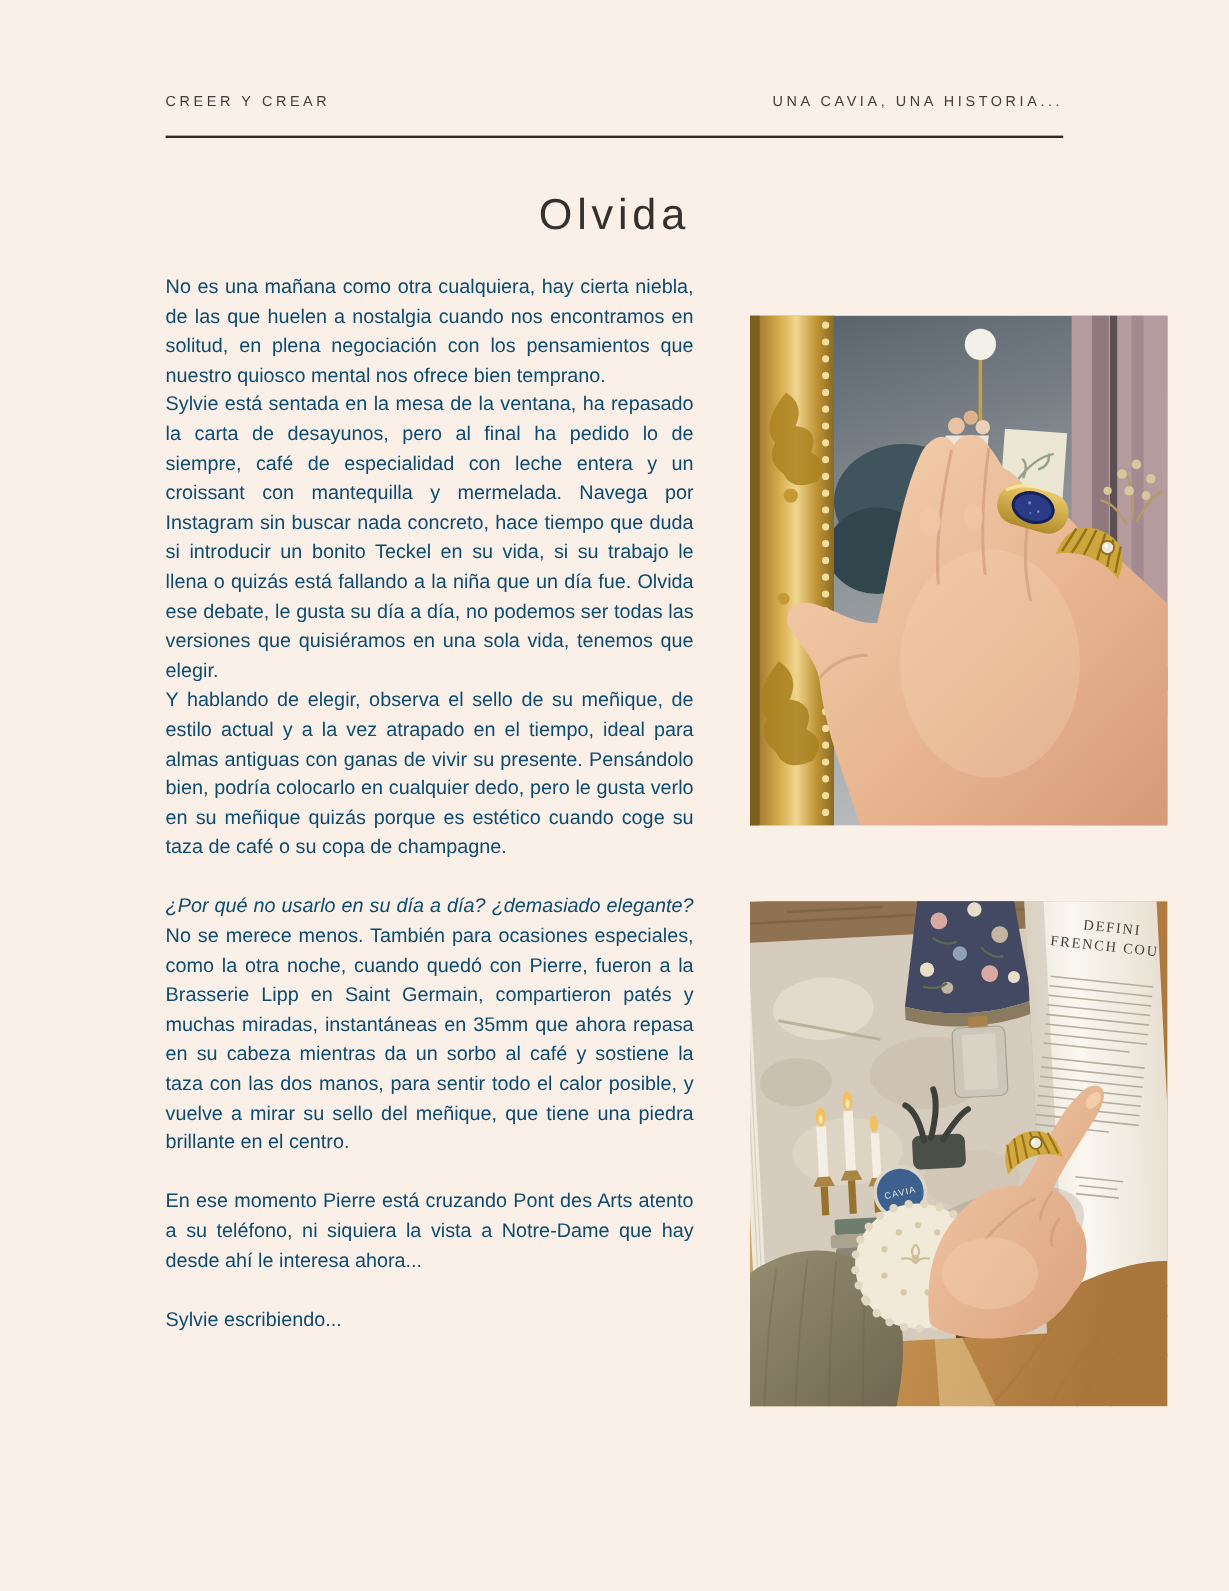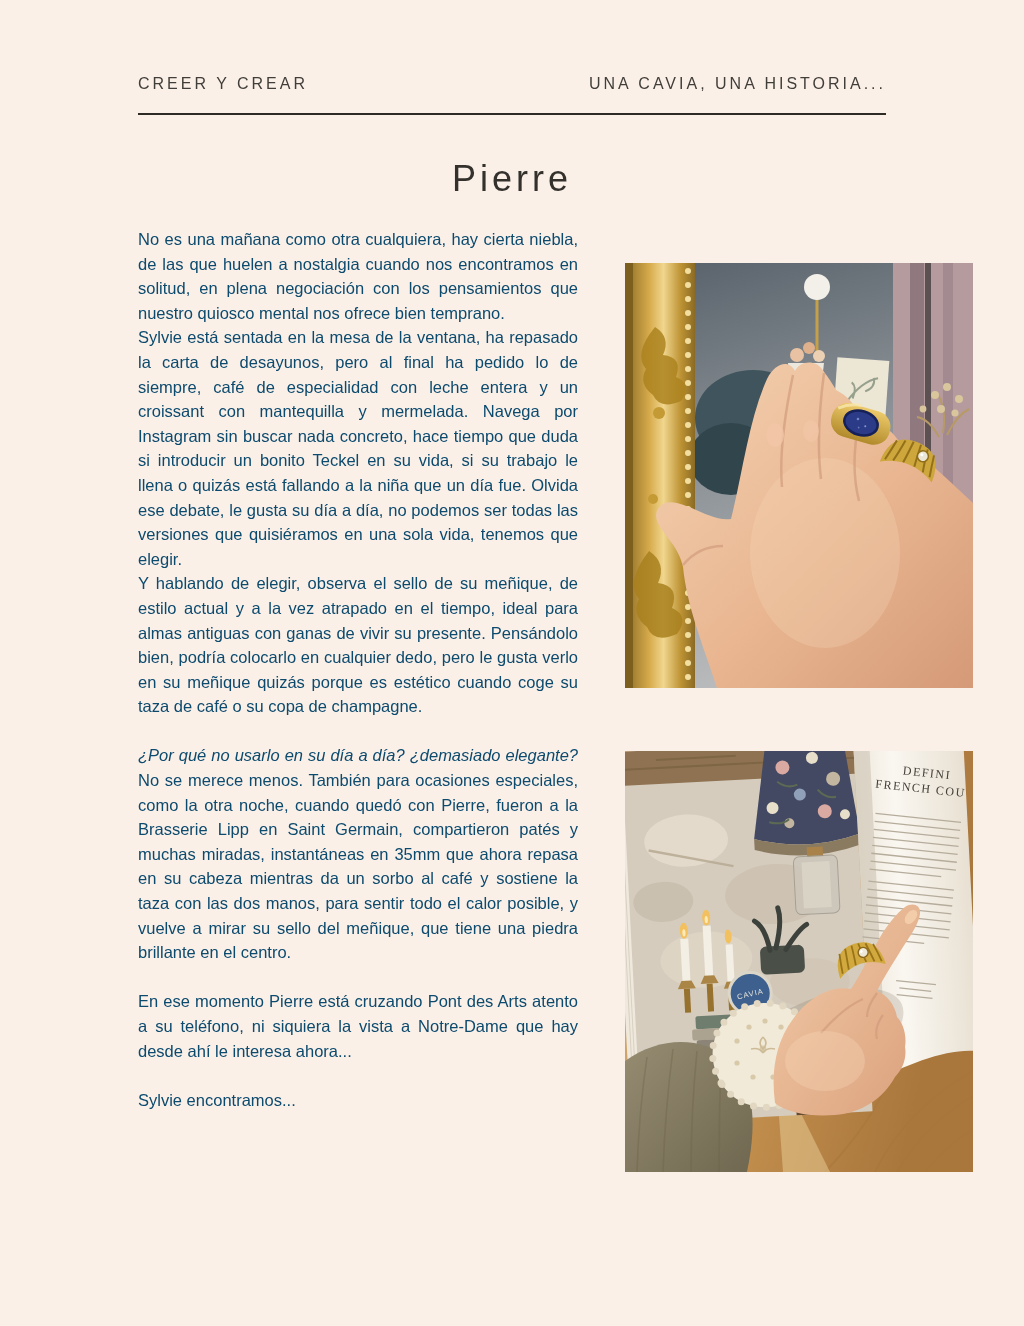--- a/index.html
+++ b/index.html
@@ -7,21 +7,21 @@
     width:1024px;height:1326px;
     background:#fbf0e8;
     font-family:"Liberation Sans", sans-serif;
     -webkit-font-smoothing:antialiased;
   }
   .page{position:relative;width:1024px;height:1326px;overflow:hidden;}
 
   .header-wrap{margin-left:138px;width:748px;padding-top:76px;}
   .header-row{display:flex;justify-content:space-between;align-items:baseline;}
   .header-label{
-    font-size:16px;letter-spacing:3px;color:#413e39;line-height:16px;
+    font-size:12px;letter-spacing:3px;color:#413e39;line-height:16px;
   }
   .header-rule{margin-top:21px;border-bottom:2px solid #2e2b27;height:0;}
 
   .page-title{
     margin:44px 0 0 138px;width:748px;text-align:center;
     font-size:36px;font-weight:400;letter-spacing:4px;color:#34312d;
     line-height:40px;
   }
 
   .content{display:flex;margin-left:138px;margin-top:28px;}
@@ -46,34 +46,34 @@
 <div class="page">
 
   <div class="header-wrap">
     <div class="header-row">
       <span class="header-label">CREER Y CREAR</span>
       <span class="header-label">UNA CAVIA, UNA HISTORIA...</span>
     </div>
     <div class="header-rule"></div>
   </div>
 
-  <h1 class="page-title">Pierre</h1>
+  <h1 class="page-title">Olvida</h1>
 
   <div class="content">
 
     <div class="text-col">
       <p>No es una mañana como otra cualquiera, hay cierta niebla, de las que huelen a nostalgia cuando nos encontramos en solitud, en plena negociación con los pensamientos que nuestro quiosco mental nos ofrece bien temprano.</p>
       <p>Sylvie está sentada en la mesa de la ventana, ha repasado la carta de desayunos, pero al final ha pedido lo de siempre, café de especialidad con leche entera y un croissant con mantequilla y mermelada. Navega por Instagram sin buscar nada concreto, hace tiempo que duda si introducir un bonito Teckel en su vida, si su trabajo le llena o quizás está fallando a la niña que un día fue. Olvida ese debate, le gusta su día a día, no podemos ser todas las versiones que quisiéramos en una sola vida, tenemos que elegir.</p>
       <p>Y hablando de elegir, observa el sello de su meñique, de estilo actual y a la vez atrapado en el tiempo, ideal para almas antiguas con ganas de vivir su presente. Pensándolo bien, podría colocarlo en cualquier dedo, pero le gusta verlo en su meñique quizás porque es estético cuando coge su taza de café o su copa de champagne.</p>
       <p class="gap">
         <em>¿Por qué no usarlo en su día a día? ¿demasiado elegante?</em>
         <span>No se merece menos. También para ocasiones especiales, como la otra noche, cuando quedó con Pierre, fueron a la Brasserie Lipp en Saint Germain, compartieron patés y muchas miradas, instantáneas en 35mm que ahora repasa en su cabeza mientras da un sorbo al café y sostiene la taza con las dos manos, para sentir todo el calor posible, y vuelve a mirar su sello del meñique, que tiene una piedra brillante en el centro.</span>
       </p>
       <p class="gap">En ese momento Pierre está cruzando Pont des Arts atento a su teléfono, ni siquiera la vista a Notre-Dame que hay desde ahí le interesa ahora...</p>
-      <p class="gap">Sylvie encontramos...</p>
+      <p class="gap">Sylvie escribiendo...</p>
     </div>
 
     <div class="img-col">
 
       <figure class="photo photo-top" style="margin:36px 0 0 0;">
         <svg width="348" height="425" viewBox="0 0 348 425" role="img" aria-label="Mano con un sello de lapislázuli y un anillo de oro estriado ante un espejo dorado antiguo">
           <defs>
             <linearGradient id="g1frame" x1="0" y1="0" x2="1" y2="0">
               <stop offset="0" stop-color="#8a6a24"></stop>
                 <stop offset="0.35" stop-color="#d7ab4c"></stop>

